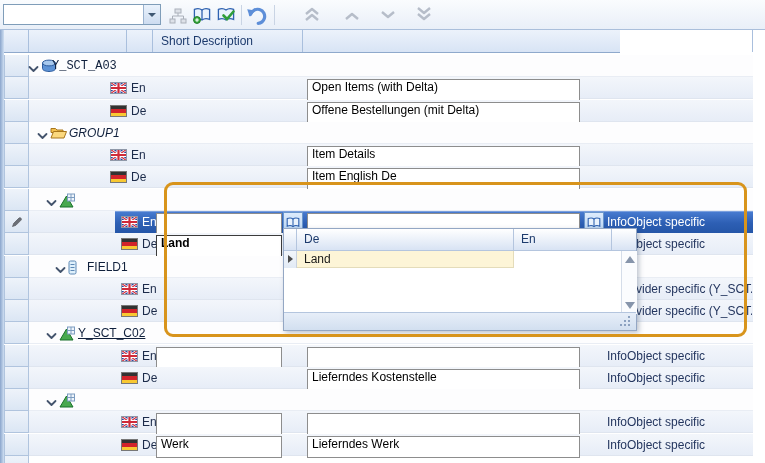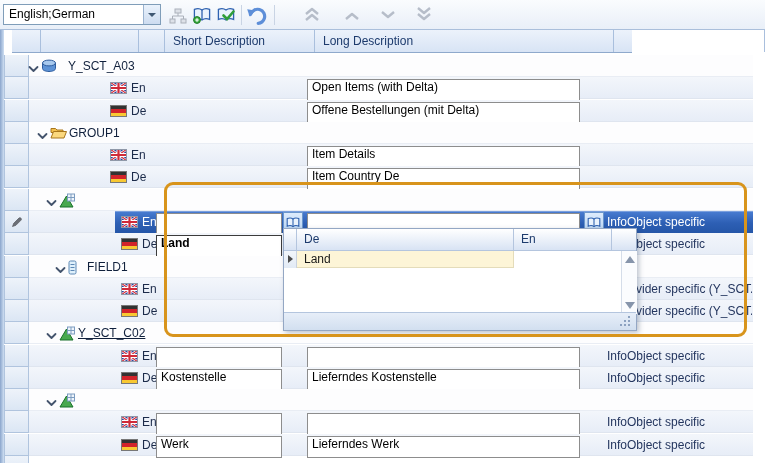--- a/index.html
+++ b/index.html
@@ -14,21 +14,21 @@
     border:1px solid #7f9db9;}
   .combo-text{position:absolute;left:5px;top:0;line-height:19px;color:#000;}
   .combo-btn{position:absolute;right:0;top:0;width:17px;height:19px;border-left:1px solid #9ab2cf;
     background:linear-gradient(#eaf2fc,#cddcf0);}
   .combo-btn .tri{position:absolute;left:4px;top:8px;width:0;height:0;
     border-left:4px solid transparent;border-right:4px solid transparent;border-top:4px solid #3f5873;}
   .tbtn{position:absolute;top:4px;width:24px;height:23px;display:flex;align-items:center;justify-content:center;}
   .tsep{position:absolute;top:5px;width:1px;height:20px;background:#c9d4e4;}
 
   
-  .ghead{position:absolute;left:12px;top:30px;width:620px;height:23px;
+  .ghead{position:absolute;left:0;top:30px;width:620px;height:23px;
     background:linear-gradient(#ecf2fb,#d8e4f5);border-bottom:1px solid #8fa9cc;z-index:4;}
   .gh{position:absolute;top:0;height:22px;border-right:1px solid #a9bfdd;line-height:22px;
     padding-left:8px;color:#1d3b6d;white-space:nowrap;overflow:hidden;}
 
   
   .win-left{position:absolute;left:0;top:30px;width:4px;height:433px;
     background:linear-gradient(90deg,#8aa5cc,#cfdff2);z-index:6;}
 
   
   #grid-body{position:absolute;left:0;top:53px;width:765px;height:410px;background:#fff;}
@@ -90,21 +90,20 @@
   .annotation{position:absolute;left:164px;top:182px;width:583px;height:155px;
     border:3px solid #d8941c;border-radius:9px;z-index:40;pointer-events:none;}
 </style>
 </head>
 <body>
 
 <div class="app">
 
   <div class="toolbar">
     <div class="combo">
-      <span class="combo-text">English;German</span>
       <span class="combo-btn">
           <span class="tri"></span>
         </span>
     </div>
     <div class="tbtn" style="left:166px" id="tb-hier">
         <svg width="18" height="16" viewBox="0 0 18 16">
           <rect x="6" y="1" width="6" height="4" fill="#dde1e8" stroke="#aab0ba"></rect>
           <path d="M9,5 V8 M3.5,8 H14.5 M3.5,8 V11 M14.5,8 V11" fill="none" stroke="#aab0ba"></path>
           <rect x="1" y="11" width="5" height="4" fill="#dde1e8" stroke="#aab0ba"></rect>
           <rect x="12" y="11" width="5" height="4" fill="#dde1e8" stroke="#aab0ba"></rect>
@@ -154,38 +153,37 @@
           <polyline points="3,7 9,12 15,7" fill="none" stroke="#b6bdc9" stroke-width="2.4" stroke-linejoin="round"></polyline>
         </svg>
       </div>
   </div>
 
   <div class="ghead">
     <div class="gh" style="left:4px;width:25px"></div>
     <div class="gh" style="left:29px;width:98px"></div>
     <div class="gh" style="left:127px;width:26px"></div>
     <div class="gh" style="left:153px;width:150px">Short Description</div>
-    <div class="gh" style="left:303px;width:299px">Long Description</div>
     <div class="gh" style="left:602px;width:151px"></div>
     <div class="gh" style="left:753px;width:12px;border-right:none"></div>
   </div>
 
   <div class="win-left"></div>
 
   <div id="grid-body">
       <div class="grow node" style="top: 2px;">
         <div class="ind"></div>
         <div class="arr" style="left: 28px;"><svg width="11" height="8" viewBox="0 0 11 8">
             <polyline points="1.5,2 5.5,6 9.5,2" fill="none" stroke="#44546d" stroke-width="1.8" stroke-linecap="round" stroke-linejoin="round"></polyline>
           </svg></div>
         <div class="nicon" style="left: 41px;"><svg width="16" height="14" viewBox="0 0 16 14">
             <path d="M1.5,4 v5.5 c0,1.7 2.9,3 6.5,3 s6.5,-1.3 6.5,-3 V4" fill="#5e93d6" stroke="#2f5d9e"></path>
             <ellipse cx="8" cy="4" rx="6.5" ry="2.9" fill="#a8c9ee" stroke="#2f5d9e"></ellipse>
           </svg></div>
-        <div class="nlabel" style="left: 68px;">Y_SCT_A03</div>
+        <div class="nlabel" style="left: 52px; font-family: Liberation Mono, monospace;">Y_SCT_A03</div>
       </div>
       <div class="grow lang" style="top: 24px;">
         <div class="ind"></div>
         <div class="flag" style="left: 110px;"><svg width="17" height="12" viewBox="0 0 17 12">
             <rect width="17" height="12" fill="#31439c"></rect>
             <path d="M0,0 L17,12 M17,0 L0,12" stroke="#fff" stroke-width="2.6"></path>
             <path d="M0,0 L17,12 M17,0 L0,12" stroke="#cf2b3a" stroke-width="1.1"></path>
             <path d="M8.5,0 V12 M0,6 H17" stroke="#fff" stroke-width="4"></path>
             <path d="M8.5,0 V12 M0,6 H17" stroke="#cf2b3a" stroke-width="2.2"></path>
             <rect x="0.5" y="0.5" width="16" height="11" fill="none" stroke="#8f98a8"></rect>
@@ -206,21 +204,21 @@
       </div>
       <div class="grow node" style="top: 69px;">
         <div class="ind"></div>
         <div class="arr" style="left: 37px;"><svg width="11" height="8" viewBox="0 0 11 8">
             <polyline points="1.5,2 5.5,6 9.5,2" fill="none" stroke="#44546d" stroke-width="1.8" stroke-linecap="round" stroke-linejoin="round"></polyline>
           </svg></div>
         <div class="nicon" style="left: 50px;"><svg width="17" height="13" viewBox="0 0 17 13">
             <path d="M1,2.5 h4.5 l1.5,1.5 h6 v2.5 H1 Z" fill="#f3c04f" stroke="#a8761c"></path>
             <path d="M1,12 L3.5,5.5 H16.5 L14,12 Z" fill="#fbd87e" stroke="#a8761c" stroke-linejoin="round"></path>
           </svg></div>
-        <div class="nlabel" style="left: 69px;">GROUP1</div>
+        <div class="nlabel" style="left: 69px; font-style: italic;">GROUP1</div>
       </div>
       <div class="grow lang" style="top: 91px;">
         <div class="ind"></div>
         <div class="flag" style="left: 110px;"><svg width="17" height="12" viewBox="0 0 17 12">
             <rect width="17" height="12" fill="#31439c"></rect>
             <path d="M0,0 L17,12 M17,0 L0,12" stroke="#fff" stroke-width="2.6"></path>
             <path d="M0,0 L17,12 M17,0 L0,12" stroke="#cf2b3a" stroke-width="1.1"></path>
             <path d="M8.5,0 V12 M0,6 H17" stroke="#fff" stroke-width="4"></path>
             <path d="M8.5,0 V12 M0,6 H17" stroke="#cf2b3a" stroke-width="2.2"></path>
             <rect x="0.5" y="0.5" width="16" height="11" fill="none" stroke="#8f98a8"></rect>
@@ -230,21 +228,21 @@
       </div>
       <div class="grow lang" style="top: 113px;">
         <div class="ind"></div>
         <div class="flag" style="left: 110px;"><svg width="17" height="12" viewBox="0 0 17 12">
             <rect width="17" height="4" fill="#323232"></rect>
             <rect y="4" width="17" height="4" fill="#d2232a"></rect>
             <rect y="8" width="17" height="4" fill="#f8c832"></rect>
             <rect x="0.5" y="0.5" width="16" height="11" fill="none" stroke="#777"></rect>
           </svg></div>
         <div class="lcode" style="left: 131px;">De</div>
-        <div class="tb long">Item Country De</div>
+        <div class="tb long">Item English De</div>
       </div>
       <div class="grow node" style="top: 136px;">
         <div class="ind"></div>
         <div class="arr" style="left: 46px;"><svg width="11" height="8" viewBox="0 0 11 8">
             <polyline points="1.5,2 5.5,6 9.5,2" fill="none" stroke="#44546d" stroke-width="1.8" stroke-linecap="round" stroke-linejoin="round"></polyline>
           </svg></div>
         <div class="nicon" style="left: 59px;"><svg width="16" height="15" viewBox="0 0 16 15">
             <polygon points="1,14 7.5,3 14,14" fill="#49a94f" stroke="#19712a"></polygon>
             <rect x="8.5" y="1" width="7" height="7" fill="#eef4fb" stroke="#7d9cc0"></rect>
             <path d="M8.5,4.5 h7 M12,1 v7" stroke="#7d9cc0"></path>
@@ -358,21 +356,20 @@
       </div>
       <div class="grow lang" style="top: 314px;">
         <div class="ind"></div>
         <div class="flag" style="left: 121px;"><svg width="17" height="12" viewBox="0 0 17 12">
             <rect width="17" height="4" fill="#323232"></rect>
             <rect y="4" width="17" height="4" fill="#d2232a"></rect>
             <rect y="8" width="17" height="4" fill="#f8c832"></rect>
             <rect x="0.5" y="0.5" width="16" height="11" fill="none" stroke="#777"></rect>
           </svg></div>
         <div class="lcode" style="left: 142px;">De</div>
-        <div class="tb short">Kostenstelle</div>
         <div class="tb long">Lieferndes Kostenstelle</div>
         <div class="spec" style="left: 607px;">InfoObject specific</div>
       </div>
       <div class="grow node" style="top: 336px;">
         <div class="ind"></div>
         <div class="arr" style="left: 46px;"><svg width="11" height="8" viewBox="0 0 11 8">
             <polyline points="1.5,2 5.5,6 9.5,2" fill="none" stroke="#44546d" stroke-width="1.8" stroke-linecap="round" stroke-linejoin="round"></polyline>
           </svg></div>
         <div class="nicon" style="left: 59px;"><svg width="16" height="15" viewBox="0 0 16 15">
             <polygon points="1,14 7.5,3 14,14" fill="#49a94f" stroke="#19712a"></polygon>

